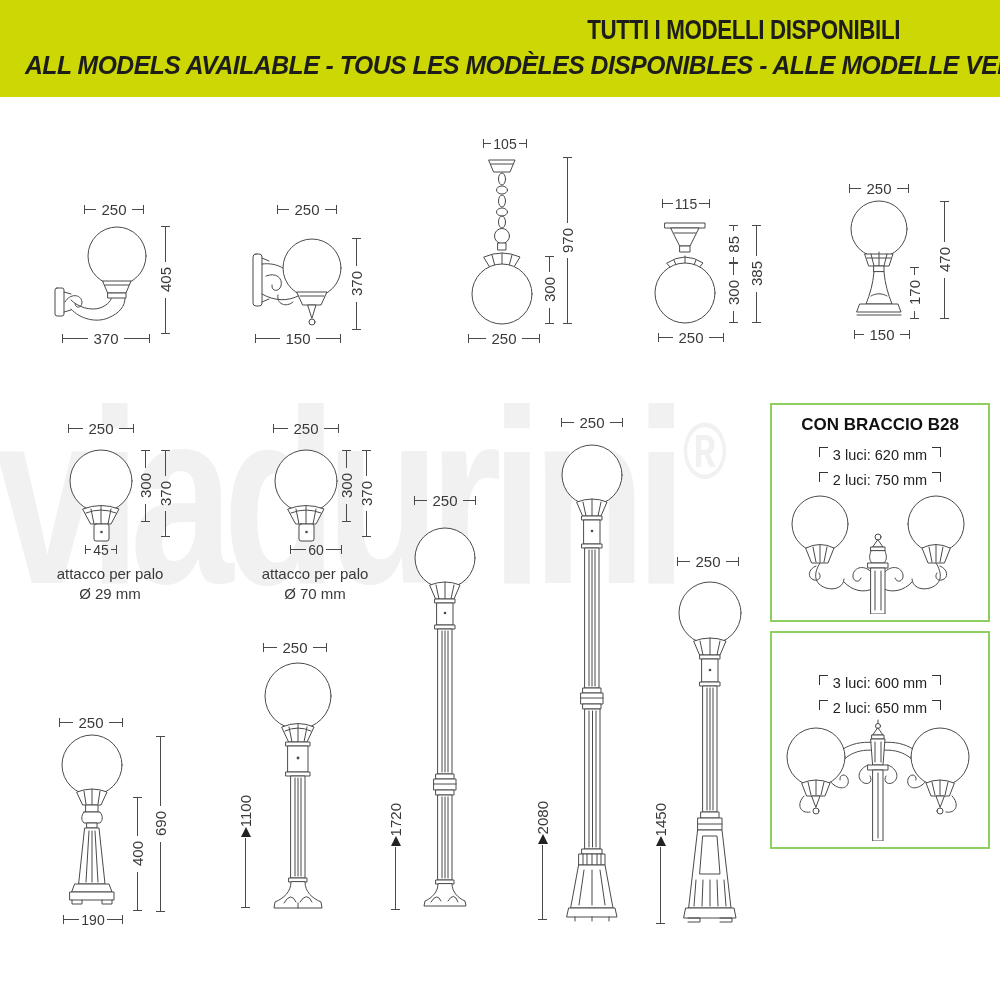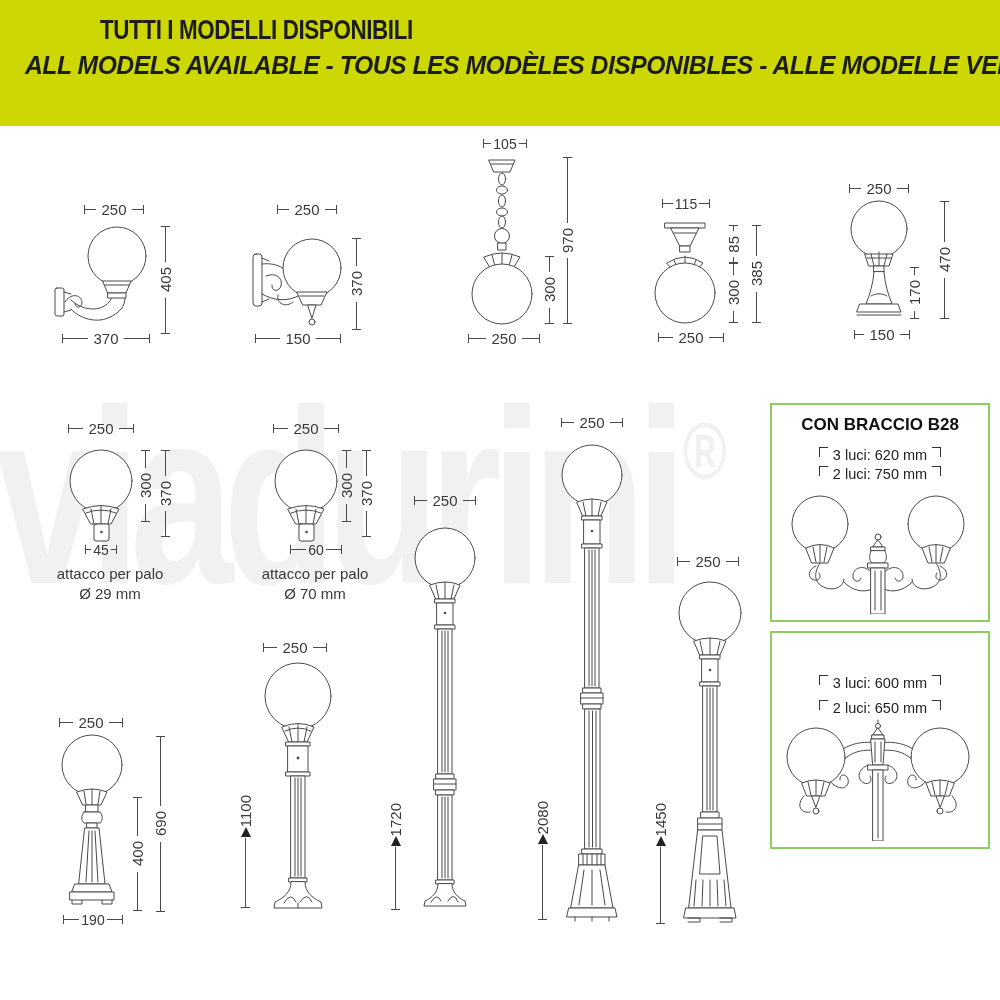--- a/index.html
+++ b/index.html
@@ -3,22 +3,22 @@
 <meta charset="utf-8">
 <style>
   :root{
     --hbg:#ccd703; --htext:#1d1d1b; --line:#4a4a4a; --dimtext:#3a3a3a;
     --boxborder:#8dd05f; --wm:#f1f1f1;
   }
   html,body{margin:0;padding:0;background:#fff;}
   .page{position:relative;width:1000px;height:1000px;background:#fff;overflow:hidden;
         font-family:"Liberation Sans",sans-serif;}
   
-  .banner{position:absolute;left:0;top:0;width:1000px;height:126px;background:var(--hbg);
-          z-index:3;text-align:left;color:var(--htext);}
+  .banner{position:absolute;left:0;top:0;width:1000px;height:97px;background:var(--hbg);
+          z-index:3;text-align:right;color:var(--htext);}
   .banner-title{margin-top:14px;font-size:28px;font-weight:bold;white-space:nowrap;
                 transform:scaleX(0.80);letter-spacing:-0.5px;}
   .banner-subtitle{margin-top:4px;font-size:26px;font-weight:bold;font-style:italic;
                 white-space:nowrap;transform:scaleX(0.95);letter-spacing:-0.5px;}
   
   .watermark{position:absolute;left:-4px;top:373px;z-index:0;white-space:nowrap;
              color:var(--wm);font-weight:bold;line-height:1;
              transform:scaleX(0.75);transform-origin:left top;}
   .wm-text{font-size:248px;letter-spacing:-14px;}
   .wm-reg{font-size:80px;vertical-align:105px;letter-spacing:0;margin-left:8px;}
@@ -369,21 +369,21 @@
     <div class="btitle">CON BRACCIO B28</div>
     <div class="bdimrow" style="top:42px">
       <div class="bdim">
           <i class="t"></i>
           <i class="l"></i>
           <span class="v">3 luci: 620 mm</span>
           <i class="l"></i>
           <i class="t"></i>
         </div>
     </div>
-    <div class="bdimrow" style="top:61px">
+    <div class="bdimrow" style="top:67px">
       <div class="bdim">
           <i class="t"></i>
           <i class="l"></i>
           <span class="v">2 luci: 750 mm</span>
           <i class="l"></i>
           <i class="t"></i>
         </div>
     </div>
     <div class="draw" style="left:8px;top:89px;width:196px;height:120px">
       <svg viewBox="0 0 196 120">

